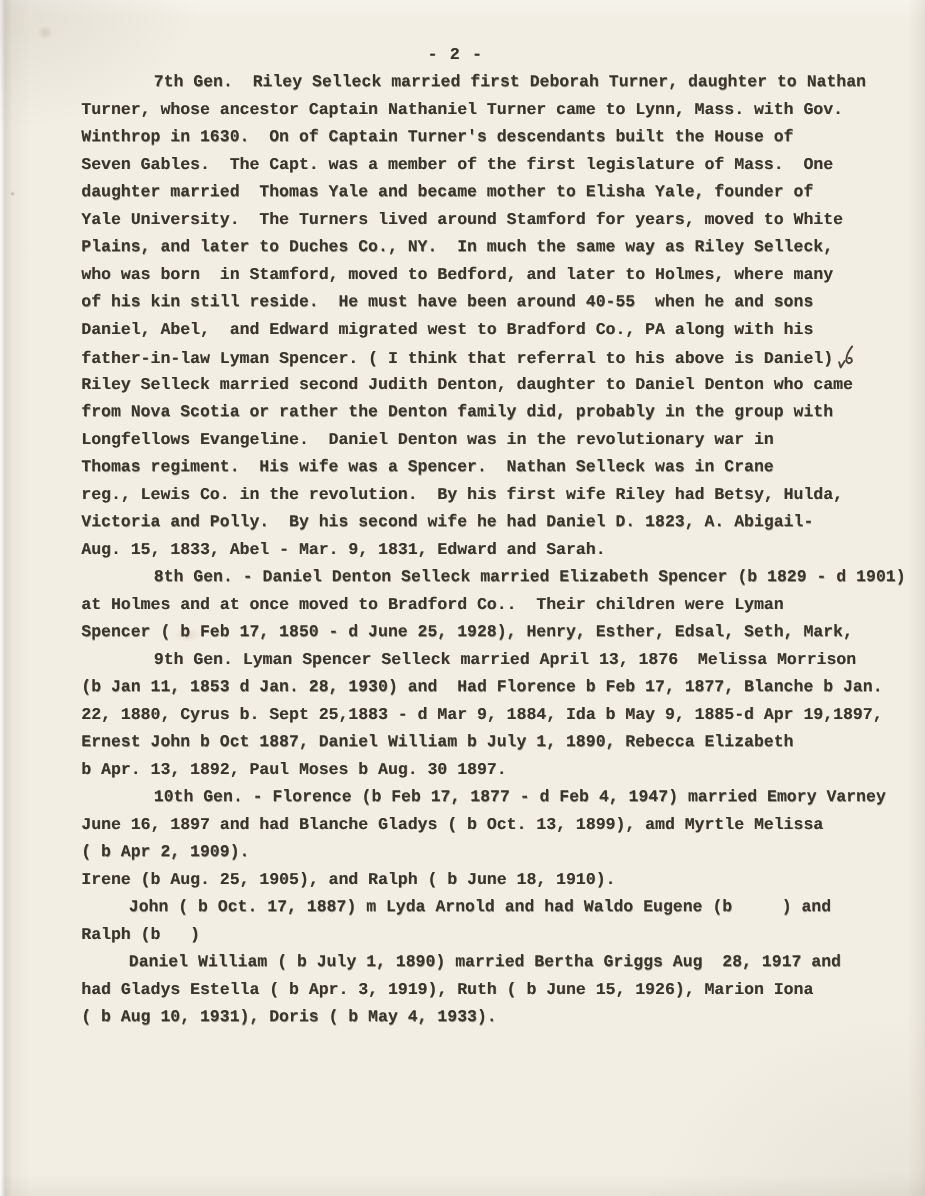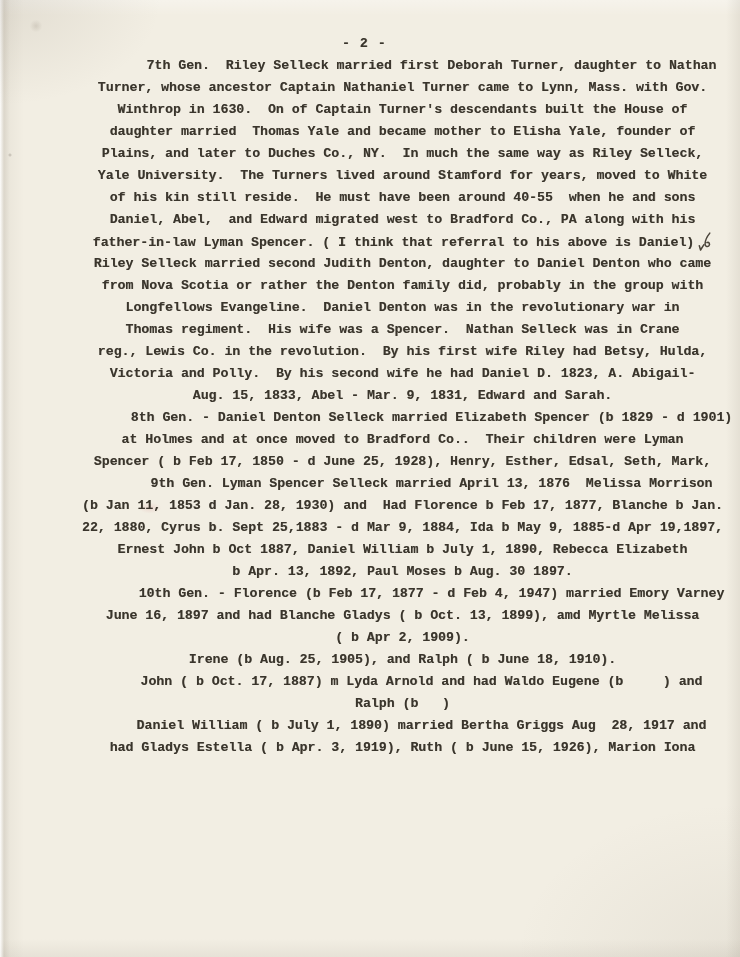--- a/index.html
+++ b/index.html
@@ -40,21 +40,20 @@
     height: 22px;
     line-height: 22px;
     padding-left: 277px;
     white-space: pre;
     letter-spacing: 1px;
   }
   .line {
     height: 22px;
     line-height: 22px;
     white-space: pre;
-    text-align: center;
   }
   .indent-1 { padding-left: 38px; }
   .indent-2 { padding-left: 58px; }
   .handwritten-mark {
     display: inline-block;
     margin-left: 3px;
     vertical-align: -9px;
     transform: rotate(8deg);
   }
   .handwritten-mark svg path {
@@ -67,23 +66,25 @@
 </style>
 </head>
 <body>
 
 <div class="paper">
   <div class="page-number">- 2 -</div>
   <div class="text-body" id="text-body">
       <div class="line indent-2"><span>7th Gen.  Riley Selleck married first Deborah Turner, daughter to Nathan</span></div>
       <div class="line indent-0"><span>Turner, whose ancestor Captain Nathaniel Turner came to Lynn, Mass. with Gov.</span></div>
       <div class="line indent-0"><span>Winthrop in 1630.  On of Captain Turner's descendants built the House of</span></div>
+      <div class="line indent-0"><span>Seven Gables.  The Capt. was a member of the first legislature of Mass.  One</span></div>
       <div class="line indent-0"><span>daughter married  Thomas Yale and became mother to Elisha Yale, founder of</span></div>
+      <div class="line indent-0"><span>Yale University.  The Turners lived around Stamford for years, moved to White</span></div>
       <div class="line indent-0"><span>Plains, and later to Duches Co., NY.  In much the same way as Riley Selleck,</span></div>
-      <div class="line indent-0"><span>Yale University.  The Turners lived around Stamford for years, moved to White</span></div>
+      <div class="line indent-0"><span>who was born  in Stamford, moved to Bedford, and later to Holmes, where many</span></div>
       <div class="line indent-0"><span>of his kin still reside.  He must have been around 40-55  when he and sons</span></div>
       <div class="line indent-0"><span>Daniel, Abel,  and Edward migrated west to Bradford Co., PA along with his</span></div>
       <div class="line indent-0"><span>father-in-law Lyman Spencer. ( I think that referral to his above is Daniel)</span><span class="handwritten-mark" aria-label="6" title="6"><svg width="15" height="24" viewBox="0 0 15 24">
             <path d="M10.8 1.5 C 8.6 5.2, 7.2 9.2, 7.6 12.6 C 7.9 15.4, 10.4 16, 11.7 14.1 C 12.9 12.2, 11.2 10.2, 9.2 11.3"></path>
             <path d="M2.2 15.5 L 4.0 19.5 L 6.6 13.8"></path>
           </svg></span></div>
       <div class="line indent-0"><span>Riley Selleck married second Judith Denton, daughter to Daniel Denton who came</span></div>
       <div class="line indent-0"><span>from Nova Scotia or rather the Denton family did, probably in the group with</span></div>
       <div class="line indent-0"><span>Longfellows Evangeline.  Daniel Denton was in the revolutionary war in</span></div>
       <div class="line indent-0"><span>Thomas regiment.  His wife was a Spencer.  Nathan Selleck was in Crane</span></div>
@@ -99,14 +100,15 @@
       <div class="line indent-0"><span>Ernest John b Oct 1887, Daniel William b July 1, 1890, Rebecca Elizabeth</span></div>
       <div class="line indent-0"><span>b Apr. 13, 1892, Paul Moses b Aug. 30 1897.</span></div>
       <div class="line indent-2"><span>10th Gen. - Florence (b Feb 17, 1877 - d Feb 4, 1947) married Emory Varney</span></div>
       <div class="line indent-0"><span>June 16, 1897 and had Blanche Gladys ( b Oct. 13, 1899), amd Myrtle Melissa</span></div>
       <div class="line indent-0"><span>( b Apr 2, 1909).</span></div>
       <div class="line indent-0"><span>Irene (b Aug. 25, 1905), and Ralph ( b June 18, 1910).</span></div>
       <div class="line indent-1"><span>John ( b Oct. 17, 1887) m Lyda Arnold and had Waldo Eugene (b     ) and</span></div>
       <div class="line indent-0"><span>Ralph (b   )</span></div>
       <div class="line indent-1"><span>Daniel William ( b July 1, 1890) married Bertha Griggs Aug  28, 1917 and</span></div>
       <div class="line indent-0"><span>had Gladys Estella ( b Apr. 3, 1919), Ruth ( b June 15, 1926), Marion Iona</span></div>
+      <div class="line indent-0"><span>( b Aug 10, 1931), Doris ( b May 4, 1933).</span></div>
     </div>
 </div>
 
 </body></html>

